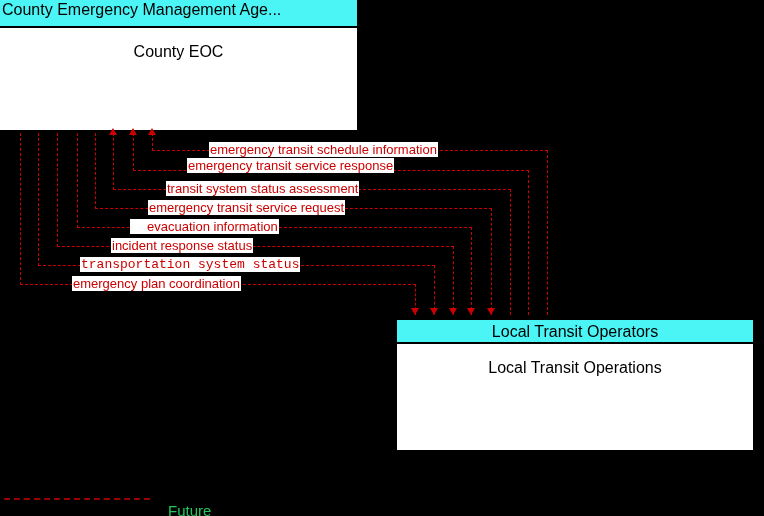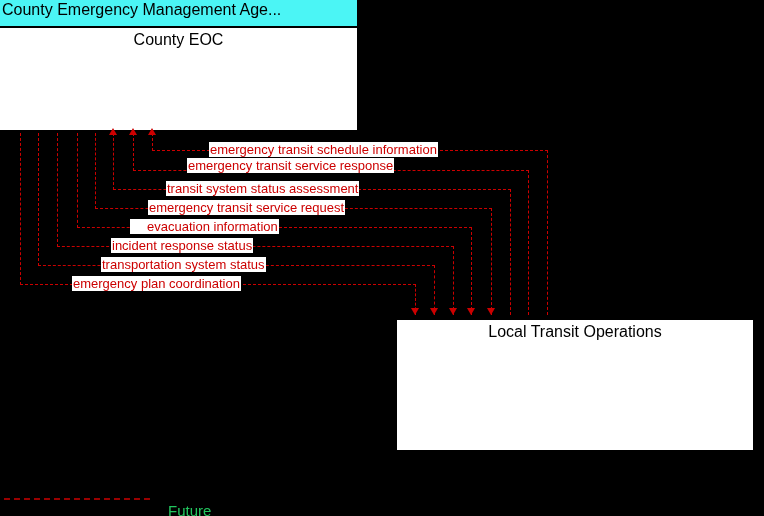--- a/index.html
+++ b/index.html
@@ -39,21 +39,21 @@
     overflow: hidden;
     box-sizing: border-box;
   }
   .entity .ent-name {
     color: #000000;
     font-size: 16px;
     line-height: 22px;
     text-align: center;
     white-space: nowrap;
     overflow: hidden;
-    padding-top: 1px;
+    padding-top: 13px;
   }
   #box-county {
     left: 0px; top: 0px;
     width: 357px; height: 130px;
   }
   #box-county .ent-header {
     text-align: left;
     padding-left: 2px;
     border-bottom: 2px solid #000000;
   }
@@ -138,20 +138,21 @@
 <body>
 
 <div id="stage">
 
   <div class="entity" id="box-county">
     <div class="ent-header">County Emergency Management Age...</div>
     <div class="ent-name">County EOC</div>
   </div>
 
   <div class="entity" id="box-transit">
+    <div class="ent-header">Local Transit Operators</div>
     <div class="ent-name">Local Transit Operations</div>
   </div>
 
   <div class="seg-v" style="left:152px; top:133px; height:18px;"></div>
   <div class="seg-h" style="left:152px; top:150px; width:268px;"></div>
   <div class="seg-v" style="left:547px; top:150px; height:165px;"></div>
   <div class="seg-h" style="left:420px; top:150px; width:128px;"></div>
   <div class="arrow-up" style="left:148px; top:128px;"></div>
 
   <div class="seg-v" style="left:133px; top:133px; height:38px;"></div>
@@ -202,21 +203,21 @@
   <div class="flow-label" style="left:140px; top:158px;">emergency transit service response</div>
 
   <div class="flow-label" style="left:119px; top:181px;">transit system status assessment</div>
 
   <div class="flow-label" style="left:101px; top:200px;">emergency transit service request</div>
 
   <div class="flow-label" style="left:83px; top:219px;padding-left:17px;">evacuation information</div>
 
   <div class="flow-label" style="left:64px; top:238px;">incident response status</div>
 
-  <div class="flow-label" style="left:54px; top:257px;">transportation system status</div>
+  <div class="flow-label" style="left:33px; top:257px;font-family:Liberation Mono, monospace;">transportation system status</div>
 
   <div class="flow-label" style="left:25px; top:276px;">emergency plan coordination</div>
 
   <div id="legend">
     <div class="legend-line"></div>
     <div class="legend-text">Future</div>
   </div>
 
 </div>
 

